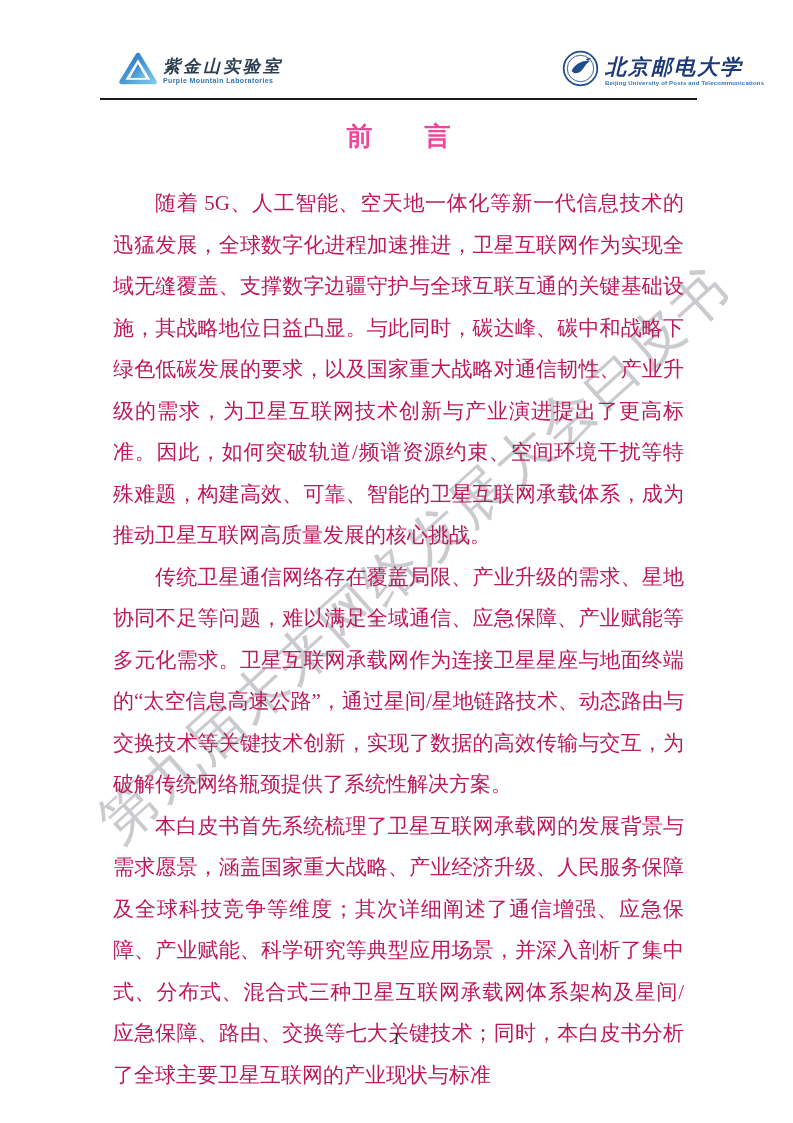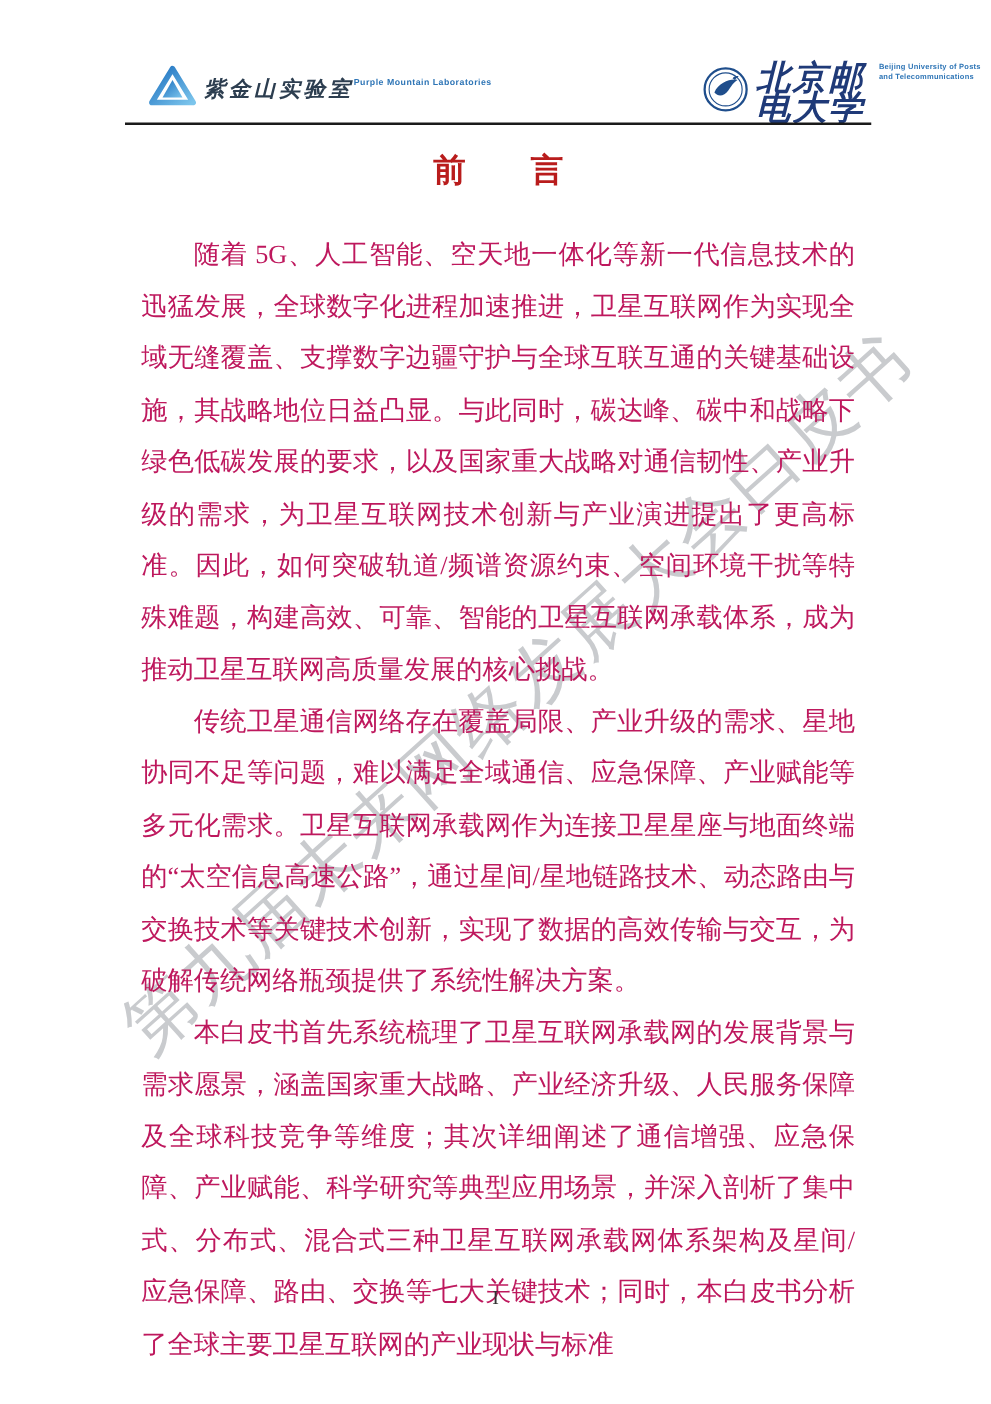--- a/index.html
+++ b/index.html
@@ -43,39 +43,39 @@
   }
   .logo {
     position: absolute;
     display: flex;
     align-items: center;
     gap: 6px;
     z-index: 2;
   }
   .logo-left  { left: 119px; top: 52px; }
   .logo-right { left: 562px; top: 50px; }
-  .logo-texts { display: flex; justify-content: center; }
+  .logo-texts { display: flex; flex-direction: column; justify-content: center; }
   .logo-zh-left {
     font-size: 17px;
     font-weight: 700;
     letter-spacing: 3px;
     color: #2d3e50;
     font-style: italic;
     line-height: 19px;
   }
   .logo-en-left {
     font-size: 7px;
     color: #2e75b6;
     font-weight: 700;
     letter-spacing: 0.4px;
     line-height: 9px;
     font-family: "Liberation Sans", sans-serif;
   }
   .logo-zh-right {
-    font-size: 27px;
+    font-size: 21px;
     font-weight: 700;
     letter-spacing: 2px;
     color: #1f3a78;
     font-style: italic;
     line-height: 24px;
   }
   .logo-en-right {
     font-size: 6px;
     color: #2e75b6;
     font-weight: 700;
@@ -88,21 +88,21 @@
   .content {
     position: absolute;
     left: 113px;
     top: 121px;
     width: 571px;
     z-index: 1;
   }
   .doc-title {
     font-size: 26px;
     font-weight: 700;
-    color: #b91c1c;
+    color: #ec4899;
     text-align: center;
     line-height: 32px;
     margin-bottom: 30px;
   }
   .para {
     font-size: 21px;
     line-height: 41.5px;
     color: #be185d;
     text-align: justify;
     text-indent: 42px;

